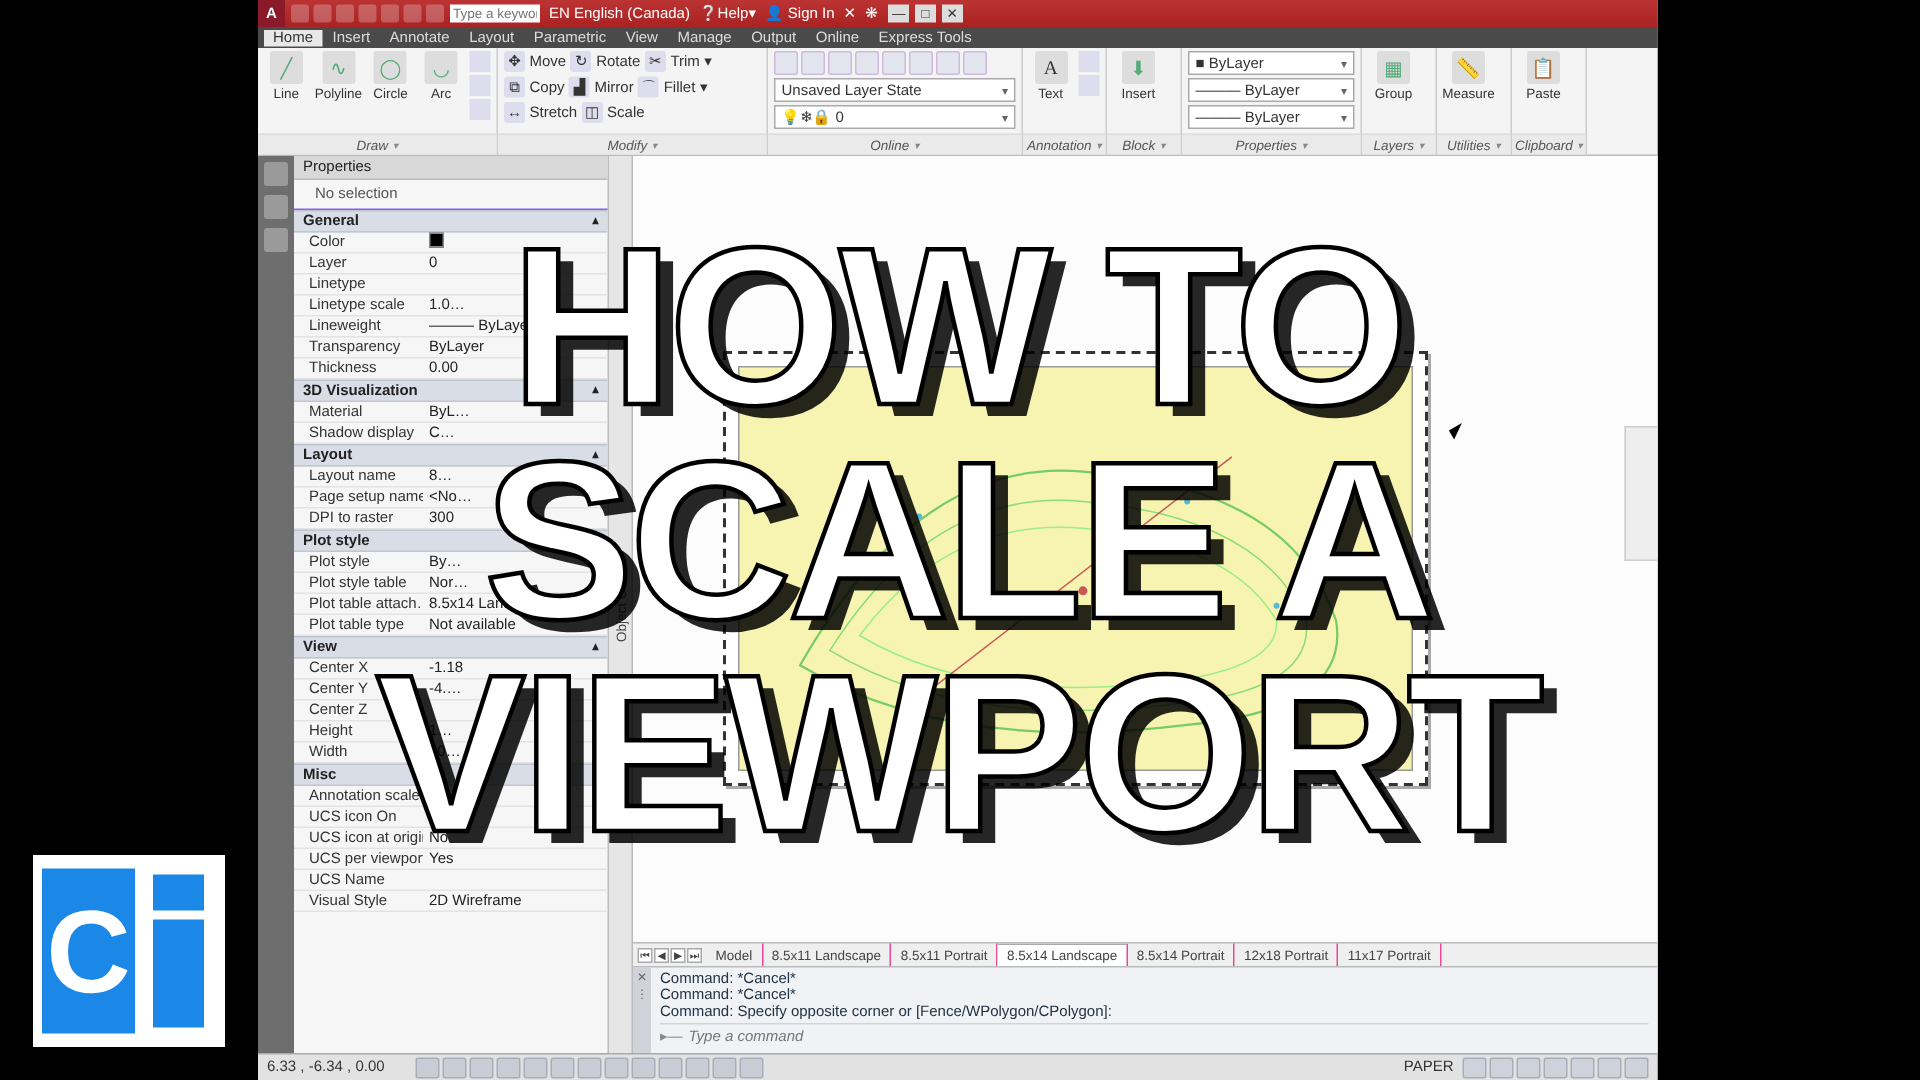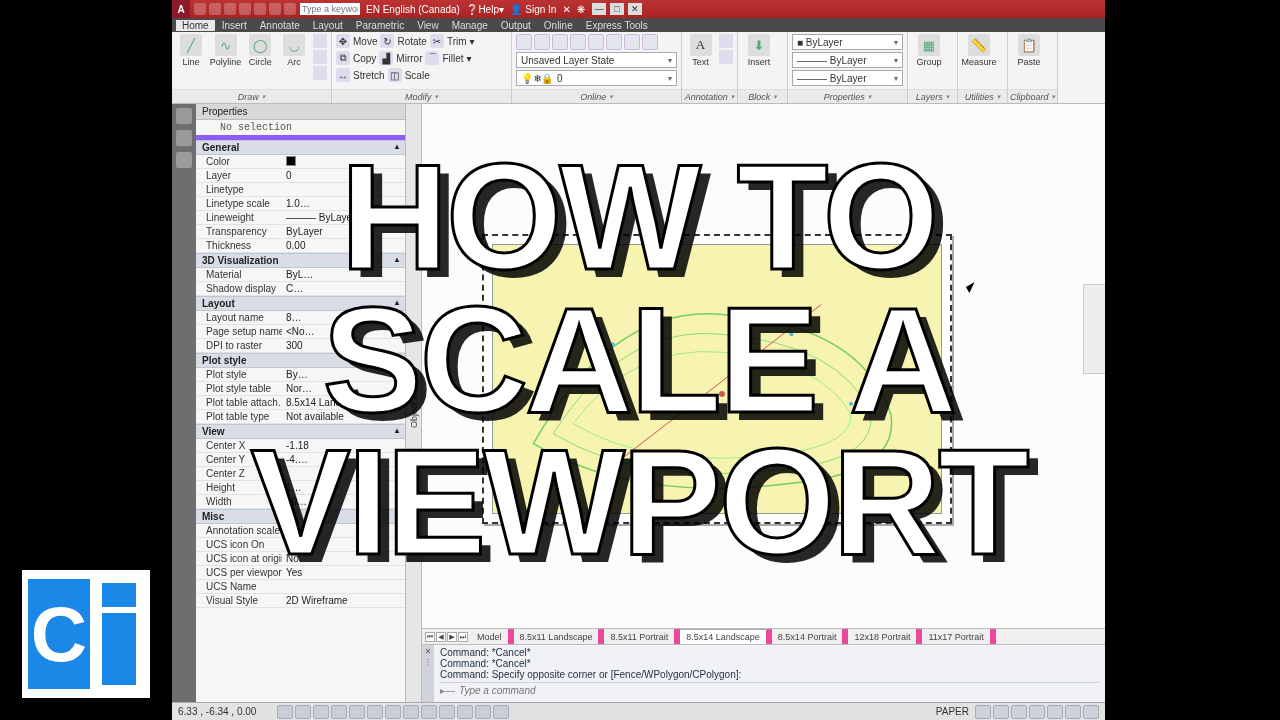--- a/index.html
+++ b/index.html
@@ -31,21 +31,21 @@
 .gridicons span, .iconstrip span { width: 16px; height: 16px; background: #e4e6ef; border: 1px solid #cbd; border-radius: 2px; }
 .iconstrip { display: flex; gap: 2px; }
 .combo { height: 16px; border: 1px solid #aaa; background: #fff; font-size: 10px; display: flex; align-items: center; padding: 0 4px; justify-content: space-between; color: #333; }
 .combo::after { content: "▾"; font-size: 8px; color: #666; margin-left: 4px; }
 
 .workrow { flex: 1; display: flex; min-height: 0; }
 .sidebar { width: 24px; background: #6e6e6e; display: flex; flex-direction: column; align-items: center; gap: 6px; padding-top: 4px; }
 .sidebar span { width: 16px; height: 16px; background: #9a9a9a; border-radius: 2px; }
 .props { width: 210px; background: #f6f6f6; border-right: 1px solid #bbb; display: flex; flex-direction: column; font-size: 10px; color: #222; }
 .props .hdr { height: 16px; background: #d8d8d8; border-bottom: 1px solid #bbb; display: flex; align-items: center; padding: 0 6px; font-size: 10px; }
-.props .sel { height: 20px; display: flex; align-items: center; padding: 0 24px; border-bottom: 5px solid #8b5cf6; color: #555; font-family: Liberation Mono, monospace; }
+.props .sel { height: 20px; display: flex; align-items: center; padding: 0 14px; border-bottom: 1px solid #8b5cf6; color: #555; }
 .props .scroll { flex: 1; overflow: hidden; }
 .pgroup { background: #d8dde6; font-weight: bold; padding: 1px 6px; border-top: 1px solid #c0c6d0; border-bottom: 1px solid #c0c6d0; display: flex; justify-content: space-between; }
 .prow { display: flex; border-bottom: 1px solid #e3e3e3; height: 14px; align-items: center; }
 .prow .k { width: 86px; padding-left: 10px; color: #333; white-space: nowrap; overflow: hidden; }
 .prow .v { flex: 1; padding-left: 4px; color: #222; white-space: nowrap; overflow: hidden; }
 .sw { width: 10px; height: 10px; background: #000; border: 1px solid #888; display: inline-block; }
 
 .classbar { width: 16px; background: #e6e6e6; border-right: 1px solid #bbb; display: flex; align-items: center; justify-content: center; }
 .classbar span { writing-mode: vertical-rl; font-size: 9px; color: #444; transform: rotate(180deg); }
 
@@ -54,21 +54,21 @@
 .paper { position: absolute; left: 60px; top: 130px; width: 470px; height: 290px; background: #fff; border: 2px dashed #333; box-shadow: 2px 2px 0 #aaa; }
 .vp { position: absolute; left: 8px; top: 8px; right: 8px; bottom: 8px; background: #f7f3b0; border: 1px solid #999; overflow: hidden; }
 .vp svg { width: 100%; height: 100%; }
 .wincontrols { position: absolute; right: 6px; top: 4px; display: flex; gap: 3px; }
 .wincontrols span { width: 12px; height: 12px; border: 1px solid #999; background: #f4f4f4; font-size: 8px; display: inline-flex; align-items: center; justify-content: center; color: #555; }
 .navcube { position: absolute; right: 0; top: 180px; width: 22px; height: 90px; background: #eee; border: 1px solid #ccc; border-right: none; }
 
 .tabs { height: 16px; background: #efefef; border-top: 1px solid #bbb; display: flex; align-items: center; font-size: 9px; color: #444; }
 .tabs .nav { display: flex; gap: 1px; padding: 0 3px; }
 .tabs .nav span { width: 10px; height: 10px; border: 1px solid #aaa; background: #fff; font-size: 7px; display: inline-flex; align-items: center; justify-content: center; }
-.tab { padding: 0 6px; border-right: 6px solid #ec4899; height: 100%; display: flex; align-items: center; }
+.tab { padding: 0 6px; border-right: 1px solid #ec4899; height: 100%; display: flex; align-items: center; }
 .tab.active { background: #fff; border-top: 1px solid #aaa; }
 
 .cmd { height: 58px; background: #f0f2f5; border-top: 1px solid #bbb; font-family: Consolas, monospace; font-size: 10px; color: #234; display: flex; }
 .cmd .left { width: 12px; background: #d0d3da; display: flex; flex-direction: column; align-items: center; justify-content: flex-start; gap: 2px; padding-top: 2px; }
 .cmd .left span { font-size: 8px; color: #666; }
 .cmd .body { flex: 1; padding: 2px 6px; }
 .cmd .body div { white-space: pre; }
 .cmd .input { display: flex; align-items: center; gap: 4px; border-top: 1px solid #cfd3dc; padding-top: 2px; margin-top: 2px; }
 .cmd .input .chev { color: #888; }
 .cmd .input input { flex: 1; border: none; background: transparent; font: inherit; font-style: italic; color: #888; outline: none; }

